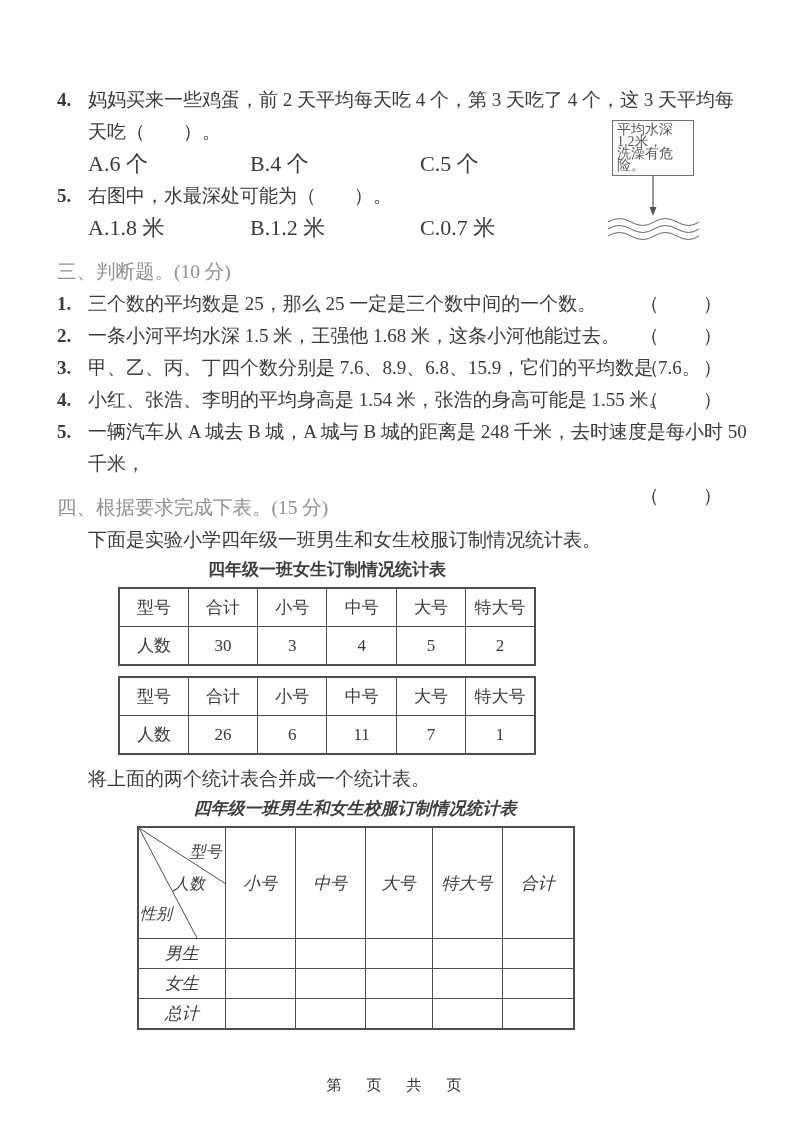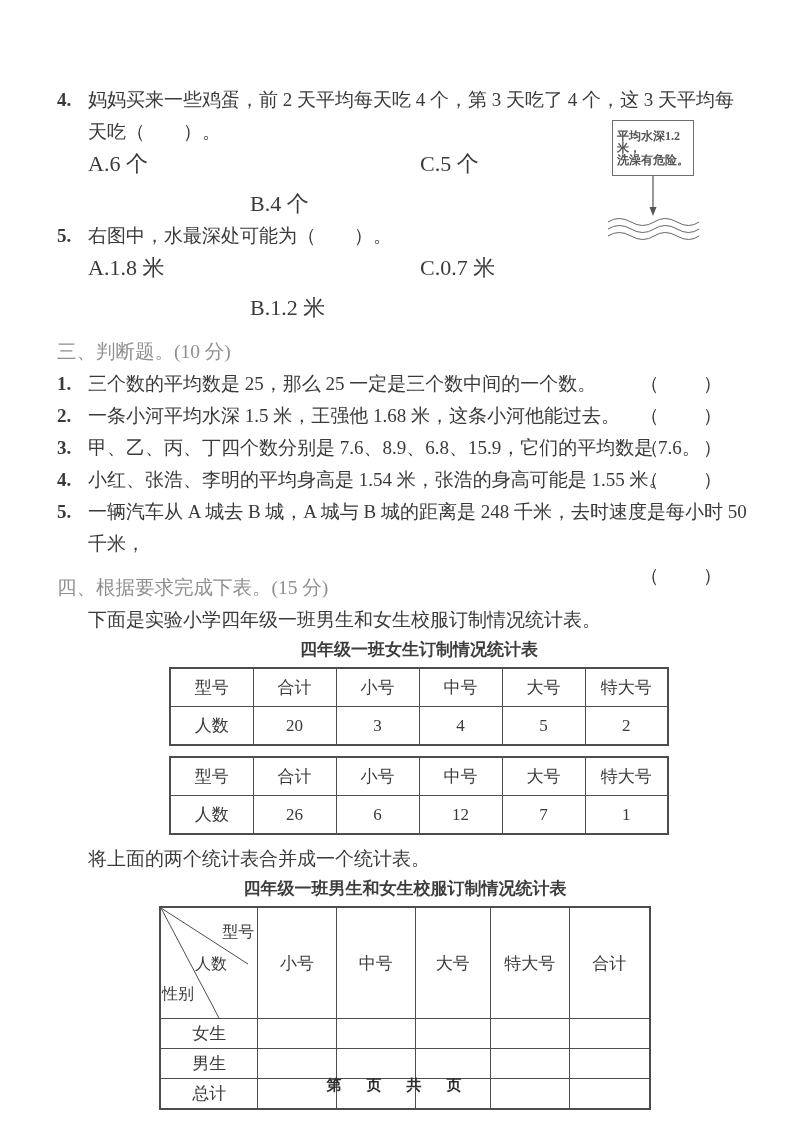--- a/index.html
+++ b/index.html
@@ -12,55 +12,55 @@
     color:#3a3a3a;
     overflow:hidden;
   }
   .content{position:absolute;left:57px;top:84px;width:692px;}
   .line{position:relative;line-height:32px;font-size:19px;}
   .hang{padding-left:31px;}
   .num{position:absolute;left:0;top:0;font-weight:bold;}
   .cont{padding-left:31px;}
   .opts{display:flex;padding-left:31px;line-height:32px;font-size:22px;}
   .opt-a{width:162px;}
-  .opt-b{width:170px;margin-top:40px;}
+  .opt-b{width:170px;}
   .heading{line-height:32px;font-size:19.5px;color:#8f8f8f;margin-top:12px;}
   .indent2{ text-indent:31px;}
   .paren{position:absolute;left:583px;top:0;letter-spacing:2px;}
   
   .sign{position:absolute;left:606px;top:120px;width:96px;}
   .sign-box{
     width:82px;height:56px;margin-left:6px;
     border:1px solid #6e6e6e;
     display:flex;flex-direction:column;justify-content:center;
     padding:2px 4px;box-sizing:border-box;
   }
-  .sign-box span{display:block;font-size:12px;line-height:12px;color:#555;font-weight:bold;}
+  .sign-box span{display:block;font-size:14px;line-height:12px;color:#555;}
   .sign svg{display:block;}
   
-  .tbl-wrap{margin-left:112px;width:500px;}
-  .tbl-wrap3{margin-left:102px;width:492px;}
+  .tbl-wrap{margin-left:61px;width:418px;}
+  .tbl-wrap3{margin-left:80px;width:436px;font-style:italic;}
   .tbl-title{text-align:center;font-size:17px;font-weight:bold;line-height:28px;color:#3d3d3d;}
   table{border-collapse:collapse;table-layout:fixed;width:100%;margin-top:3px;
         font-size:17px;color:#3a3a3a;}
   td{border:1px solid #4d4d4d;text-align:center;padding:0;}
   .tbl-simple td{height:37px;}
   .tbl-simple{border:2px solid #4d4d4d;}
   .tbl-combined{border:2px solid #4d4d4d;}
   .tbl-combined td{height:29px;}
   .tbl-combined td.head{height:110px;}
   td.corner{position:relative;padding:0;}
   .corner-lbl{position:absolute;font-size:16px;color:#3a3a3a;white-space:nowrap;}
   .corner svg{position:absolute;left:0;top:0;}
   .gap-sm{margin-top:10px;}
   .gap-md{margin-top:8px;}
   
   .footer{
     position:absolute;left:0;top:1076px;width:100%;
-    text-align:center;font-size:15px;font-weight:bold;color:#2e2e2e;
+    text-align:center;font-size:15px;font-weight:normal;color:#2e2e2e;
     letter-spacing:5px;
   }
 </style>
 </head>
 <body>
 
 <div class="page">
 
   <div class="sign">
     <div class="sign-box">
@@ -143,21 +143,21 @@
             <tr>
           <td>型号</td>
           <td>合计</td>
           <td>小号</td>
           <td>中号</td>
           <td>大号</td>
           <td>特大号</td>
         </tr>
         <tr>
           <td>人数</td>
-          <td>20</td>
+          <td>30</td>
           <td>3</td>
           <td>4</td>
           <td>5</td>
           <td>2</td>
         </tr>
       </tbody>
         </table>
     </div>
 
     <div class="tbl-wrap gap-sm">
@@ -168,21 +168,21 @@
           <td>合计</td>
           <td>小号</td>
           <td>中号</td>
           <td>大号</td>
           <td>特大号</td>
         </tr>
         <tr>
           <td>人数</td>
           <td>26</td>
           <td>6</td>
-          <td>12</td>
+          <td>11</td>
           <td>7</td>
           <td>1</td>
         </tr>
       </tbody>
         </table>
     </div>
 
     <div class="line indent2 gap-md">将上面的两个统计表合并成一个统计表。</div>
 
     <div class="tbl-wrap3">
@@ -207,29 +207,29 @@
             <span class="corner-lbl" style="left:34px;top:46px;">人数</span>
             <span class="corner-lbl" style="left:1px;top:76px;">性别</span>
           </td>
           <td class="head">小号</td>
           <td class="head">中号</td>
           <td class="head">大号</td>
           <td class="head">特大号</td>
           <td class="head">合计</td>
         </tr>
         <tr>
+          <td>男生</td>
+          <td></td>
+          <td></td>
+          <td></td>
+          <td></td>
+          <td></td>
+        </tr>
+        <tr>
           <td>女生</td>
-          <td></td>
-          <td></td>
-          <td></td>
-          <td></td>
-          <td></td>
-        </tr>
-        <tr>
-          <td>男生</td>
           <td></td>
           <td></td>
           <td></td>
           <td></td>
           <td></td>
         </tr>
         <tr>
           <td>总计</td>
           <td></td>
           <td></td>

